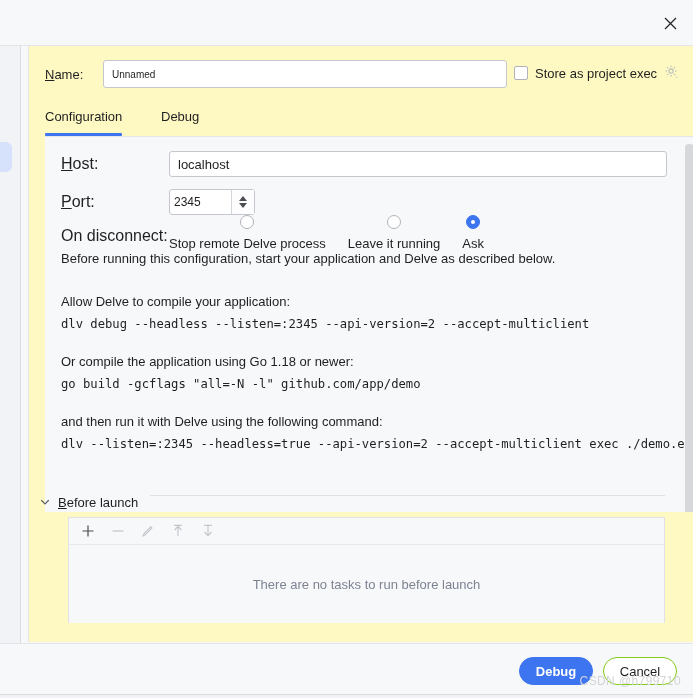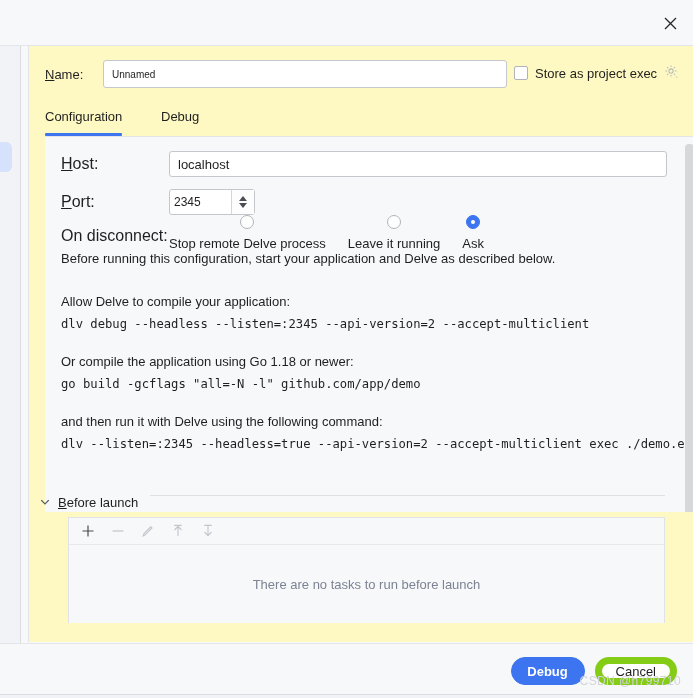--- a/index.html
+++ b/index.html
@@ -385,21 +385,21 @@
     justify-content: center;
   }
   .btn.primary {
     background: #3d74f0;
     border: 1px solid #3d74f0;
     color: #ffffff;
     font-weight: bold;
   }
   .btn.ghost {
     background: #ffffff;
-    border: 7px solid #84cc16;
+    border: 1px solid #84cc16;
     color: #1f1f1f;
   }
   .bottom-edge {
     position: absolute;
     left: 0; top: 694px;
     width: 693px; height: 4px;
     background: #f2f3f6;
     border-top: 1px solid #d9dce1;
   }
 

